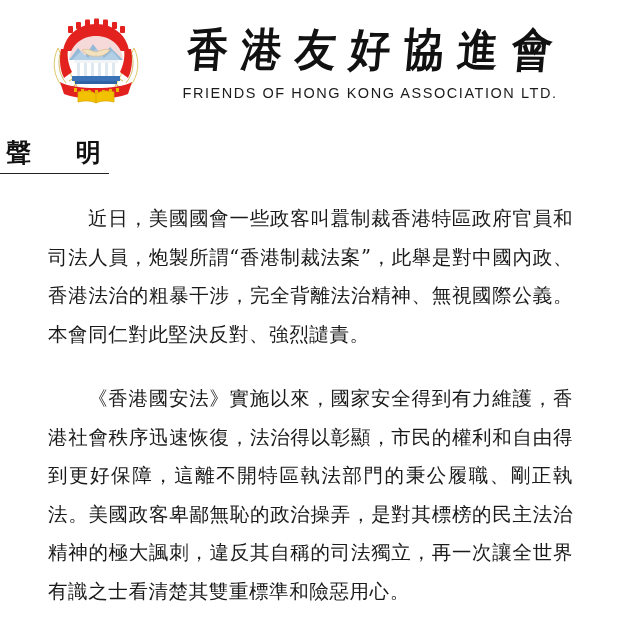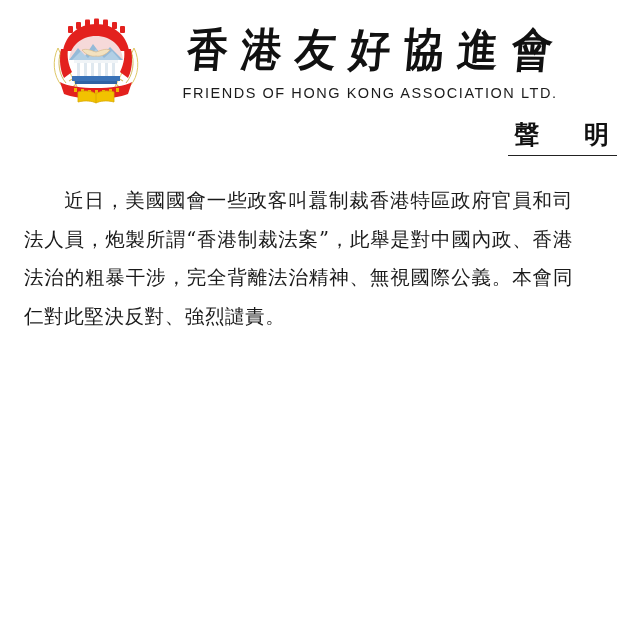--- a/index.html
+++ b/index.html
@@ -66,40 +66,40 @@
     font-family: "Liberation Sans", sans-serif;
     font-size: 14.5px;
     font-weight: 400;
     letter-spacing: 1.55px;
     color: #1c1c1c;
     white-space: nowrap;
   }
 
   
   .doc-title-wrap {
-    margin-top: 8px;
-    text-align: right;
+    margin-top: 26px;
+    text-align: left;
   }
   .doc-title {
     display: inline-block;
     font-family: "DejaVu Serif", "Liberation Serif", serif;
     font-size: 25px;
     font-weight: 700;
     line-height: 30px;
     letter-spacing: 2px;
     color: #111111;
     border-bottom: 1.6px solid #222222;
     padding: 0 6px 5px 6px;
     white-space: pre;
   }
 
   
   .body-text {
     margin-top: 26px;
-    padding: 0 44px 0 24px;
+    padding: 0 44px 0 48px;
   }
 
   .para {
     font-family: "DejaVu Serif", "Liberation Serif", serif;
     font-size: 19.5px;
     line-height: 38.5px;
     color: #1a1a1a;
     text-align: justify;
     text-justify: inter-character;
     letter-spacing: 0.6px;
@@ -185,15 +185,16 @@
       <div class="org-name-en">FRIENDS OF HONG KONG ASSOCIATION LTD.</div>
     </div>
   </div>
 
   <div class="doc-title-wrap">
     <span class="doc-title">聲    明</span>
   </div>
 
   <div class="body-text">
     <p class="para"><span class="indent"></span><span>近日，美國國會一些政客叫囂制裁香港特區政府官員和司法人員，炮製所謂“香港制裁法案”，此舉是對中國內政、香港法治的粗暴干涉，完全背離法治精神、無視國際公義。本會同仁對此堅決反對、強烈譴責。</span></p>
+    <p class="para"><span class="indent"></span><span>《香港國安法》實施以來，國家安全得到有力維護，香港社會秩序迅速恢復，法治得以彰顯，市民的權利和自由得到更好保障，這離不開特區執法部門的秉公履職、剛正執法。美國政客卑鄙無恥的政治操弄，是對其標榜的民主法治精神的極大諷刺，違反其自稱的司法獨立，再一次讓全世界有識之士看清楚其雙重標準和險惡用心。</span></p>
   </div>
 
 </div>
 
 </body></html>

